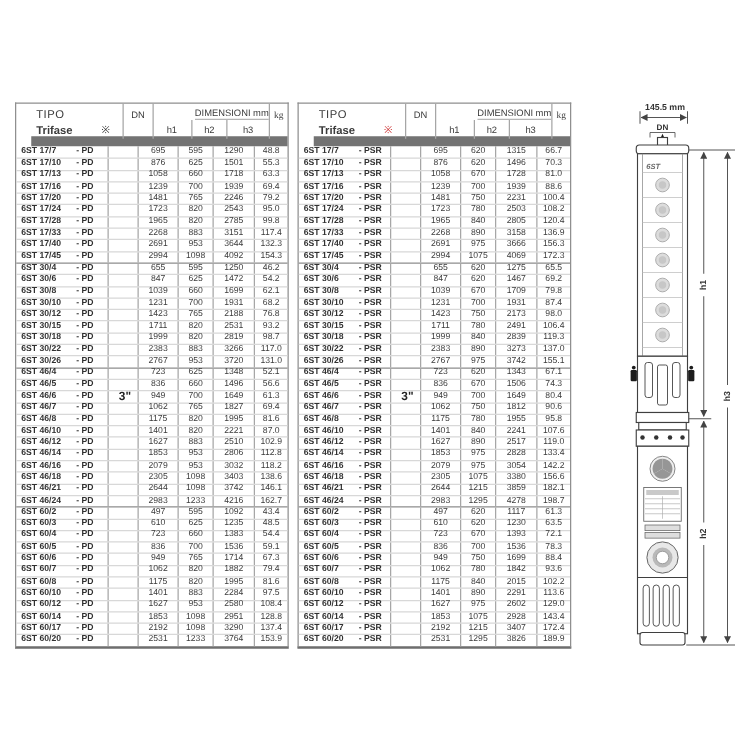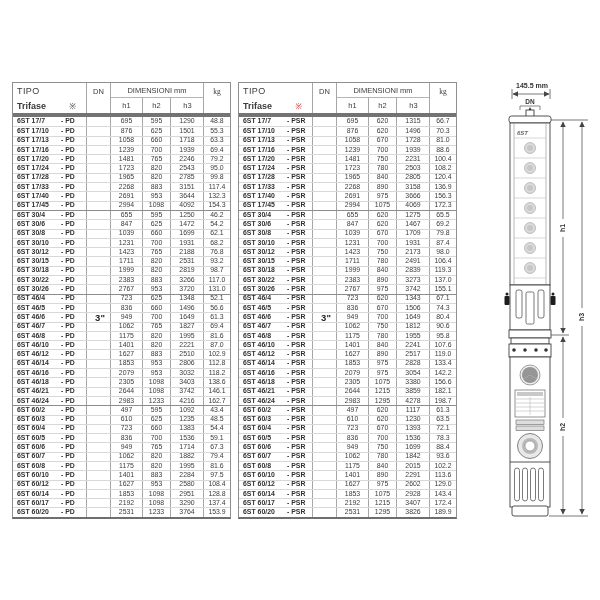--- a/index.html
+++ b/index.html
@@ -10,28 +10,28 @@
     position:relative;
     overflow:hidden;
     color:#3b3b3b;
   }
   .tables-wrap { position:absolute; left:12px; top:82px; display:flex; gap:7px; }
   .spec-table {
     position:relative; width:219px;
     border:1px solid #8f8f8f; border-bottom:2px solid #6e6e6e;
     background:#fff;
   }
-  .thead { display:grid; grid-template-columns:74px 24px 93px auto; height:34px; border-bottom:4px solid #737373; }
+  .thead { display:grid; grid-template-columns:74px 24px 93px auto; height:34px; border-bottom:8px solid #737373;margin-left:12px; }
   .th-type { border-right:1px solid #a6a6a6; padding:3px 3px 2px 4px; display:flex; flex-direction:column; justify-content:space-between; }
   .tipo-label { font-size:9px; letter-spacing:.4px; }
-  .trifase-row { display:flex; align-items:flex-end; }
+  .trifase-row { display:flex; align-items:center; }
   .trifase-label { font-weight:bold; font-size:9px; }
   .star { margin-left:auto; padding-right:7px; font-size:8px; line-height:1; }
   .th-dn { border-right:1px solid #a6a6a6; display:flex; justify-content:center; padding-top:4px; font-size:7.5px; }
-  .th-dim { border-right:1px solid #a6a6a6; display:flex; flex-direction:column; }
+  .th-dim { border-right:1px solid #a6a6a6; display:flex; flex-direction:column;align-items:flex-end; }
   .dim-title { text-align:center; font-size:7.5px; padding-top:3px; flex:1; border-bottom:1px solid #b5b5b5; }
   .h-row { display:grid; grid-template-columns:32px 28px 33px; height:15px; }
   .h-row .hcell { text-align:center; font-size:7.5px; padding-top:3px; }
   .h-row .hcell.hsep { border-right:1px solid #a6a6a6; }
   .th-kg { display:flex; justify-content:center; padding-top:4px; font-size:7.5px;font-family:Liberation Serif, serif; }
   .tbody { position:relative; height:400px; }
   .trow { display:grid; grid-template-columns:74px 24px 32px 28px 33px auto; height:9.3px; align-items:stretch; }
   .trow + .trow { border-top:1px solid #d8d8d8; }
   .trow.group-start { border-top:1.5px solid #8d8d8d; }
   .cell { font-size:6.9px; line-height:1; display:flex; align-items:center; }

